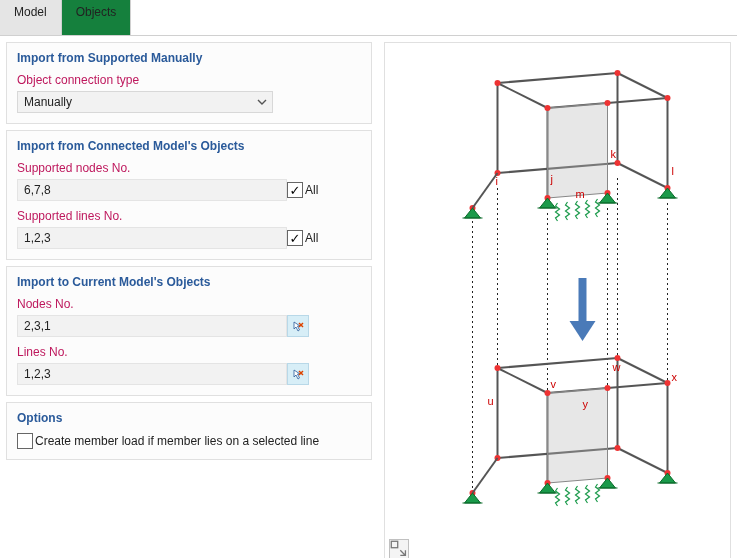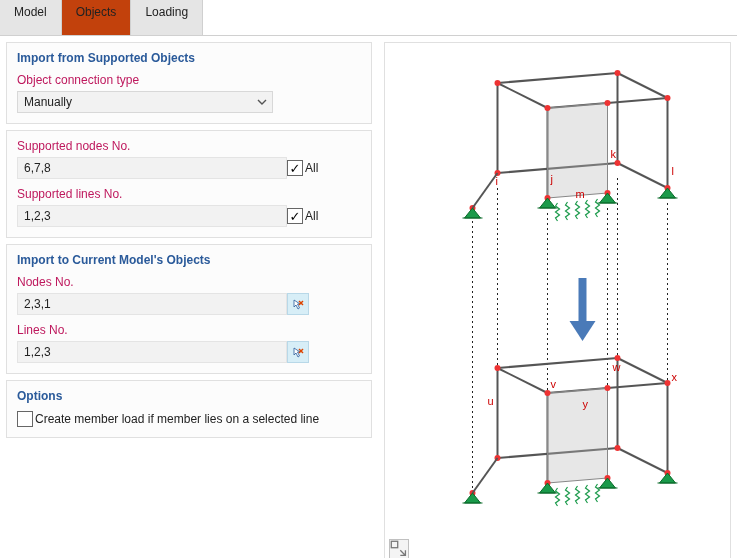--- a/index.html
+++ b/index.html
@@ -20,21 +20,21 @@
     height: 36px;
   }
   .tab {
     padding: 4px 14px;
     background: #e5e5e5;
     border-right: 1px solid #d0d0d0;
     cursor: pointer;
     line-height: 16px;
   }
   .tab.active {
-    background: #c2410c;
+    background: #15803d;
     font-weight: 400;
   }
   .content {
     display: flex;
     height: calc(100% - 24px);
   }
   .left {
     width: 378px;
     padding: 6px;
     display: flex;
@@ -129,40 +129,40 @@
     background: #f4f4f4;
     display: flex; align-items: center; justify-content: center;
   }
 </style>
 </head>
 <body>
 
 <div class="tabs">
   <div class="tab">Model</div>
   <div class="tab active">Objects</div>
-  <div class="tab">Loading</div>
 </div>
 
 <div class="content">
   <div class="left">
 
     <div class="panel">
-      <div class="panel-title">Import from Supported Objects</div>
+      <div class="panel-title">Import from Supported Manually</div>
       <div class="field-label">Object connection type</div>
       <div class="select-wrap">
         <div class="display">Manually</div>
         <div class="chev">
           <svg width="10" height="6" viewBox="0 0 10 6">
               <path d="M1 1 L5 5 L9 1" stroke="#555" stroke-width="1.4" fill="none"></path>
             </svg>
         </div>
       </div>
     </div>
 
     <div class="panel">
+      <div class="panel-title">Import from Connected Model's Objects</div>
 
       <div class="field-label">Supported nodes No.</div>
       <div class="row">
         <div class="text-input narrow">6,7,8</div>
         <div class="checkbox checked"></div>
         <span class="cb-label">All</span>
       </div>
 
       <div class="field-label">Supported lines No.</div>
       <div class="row">

